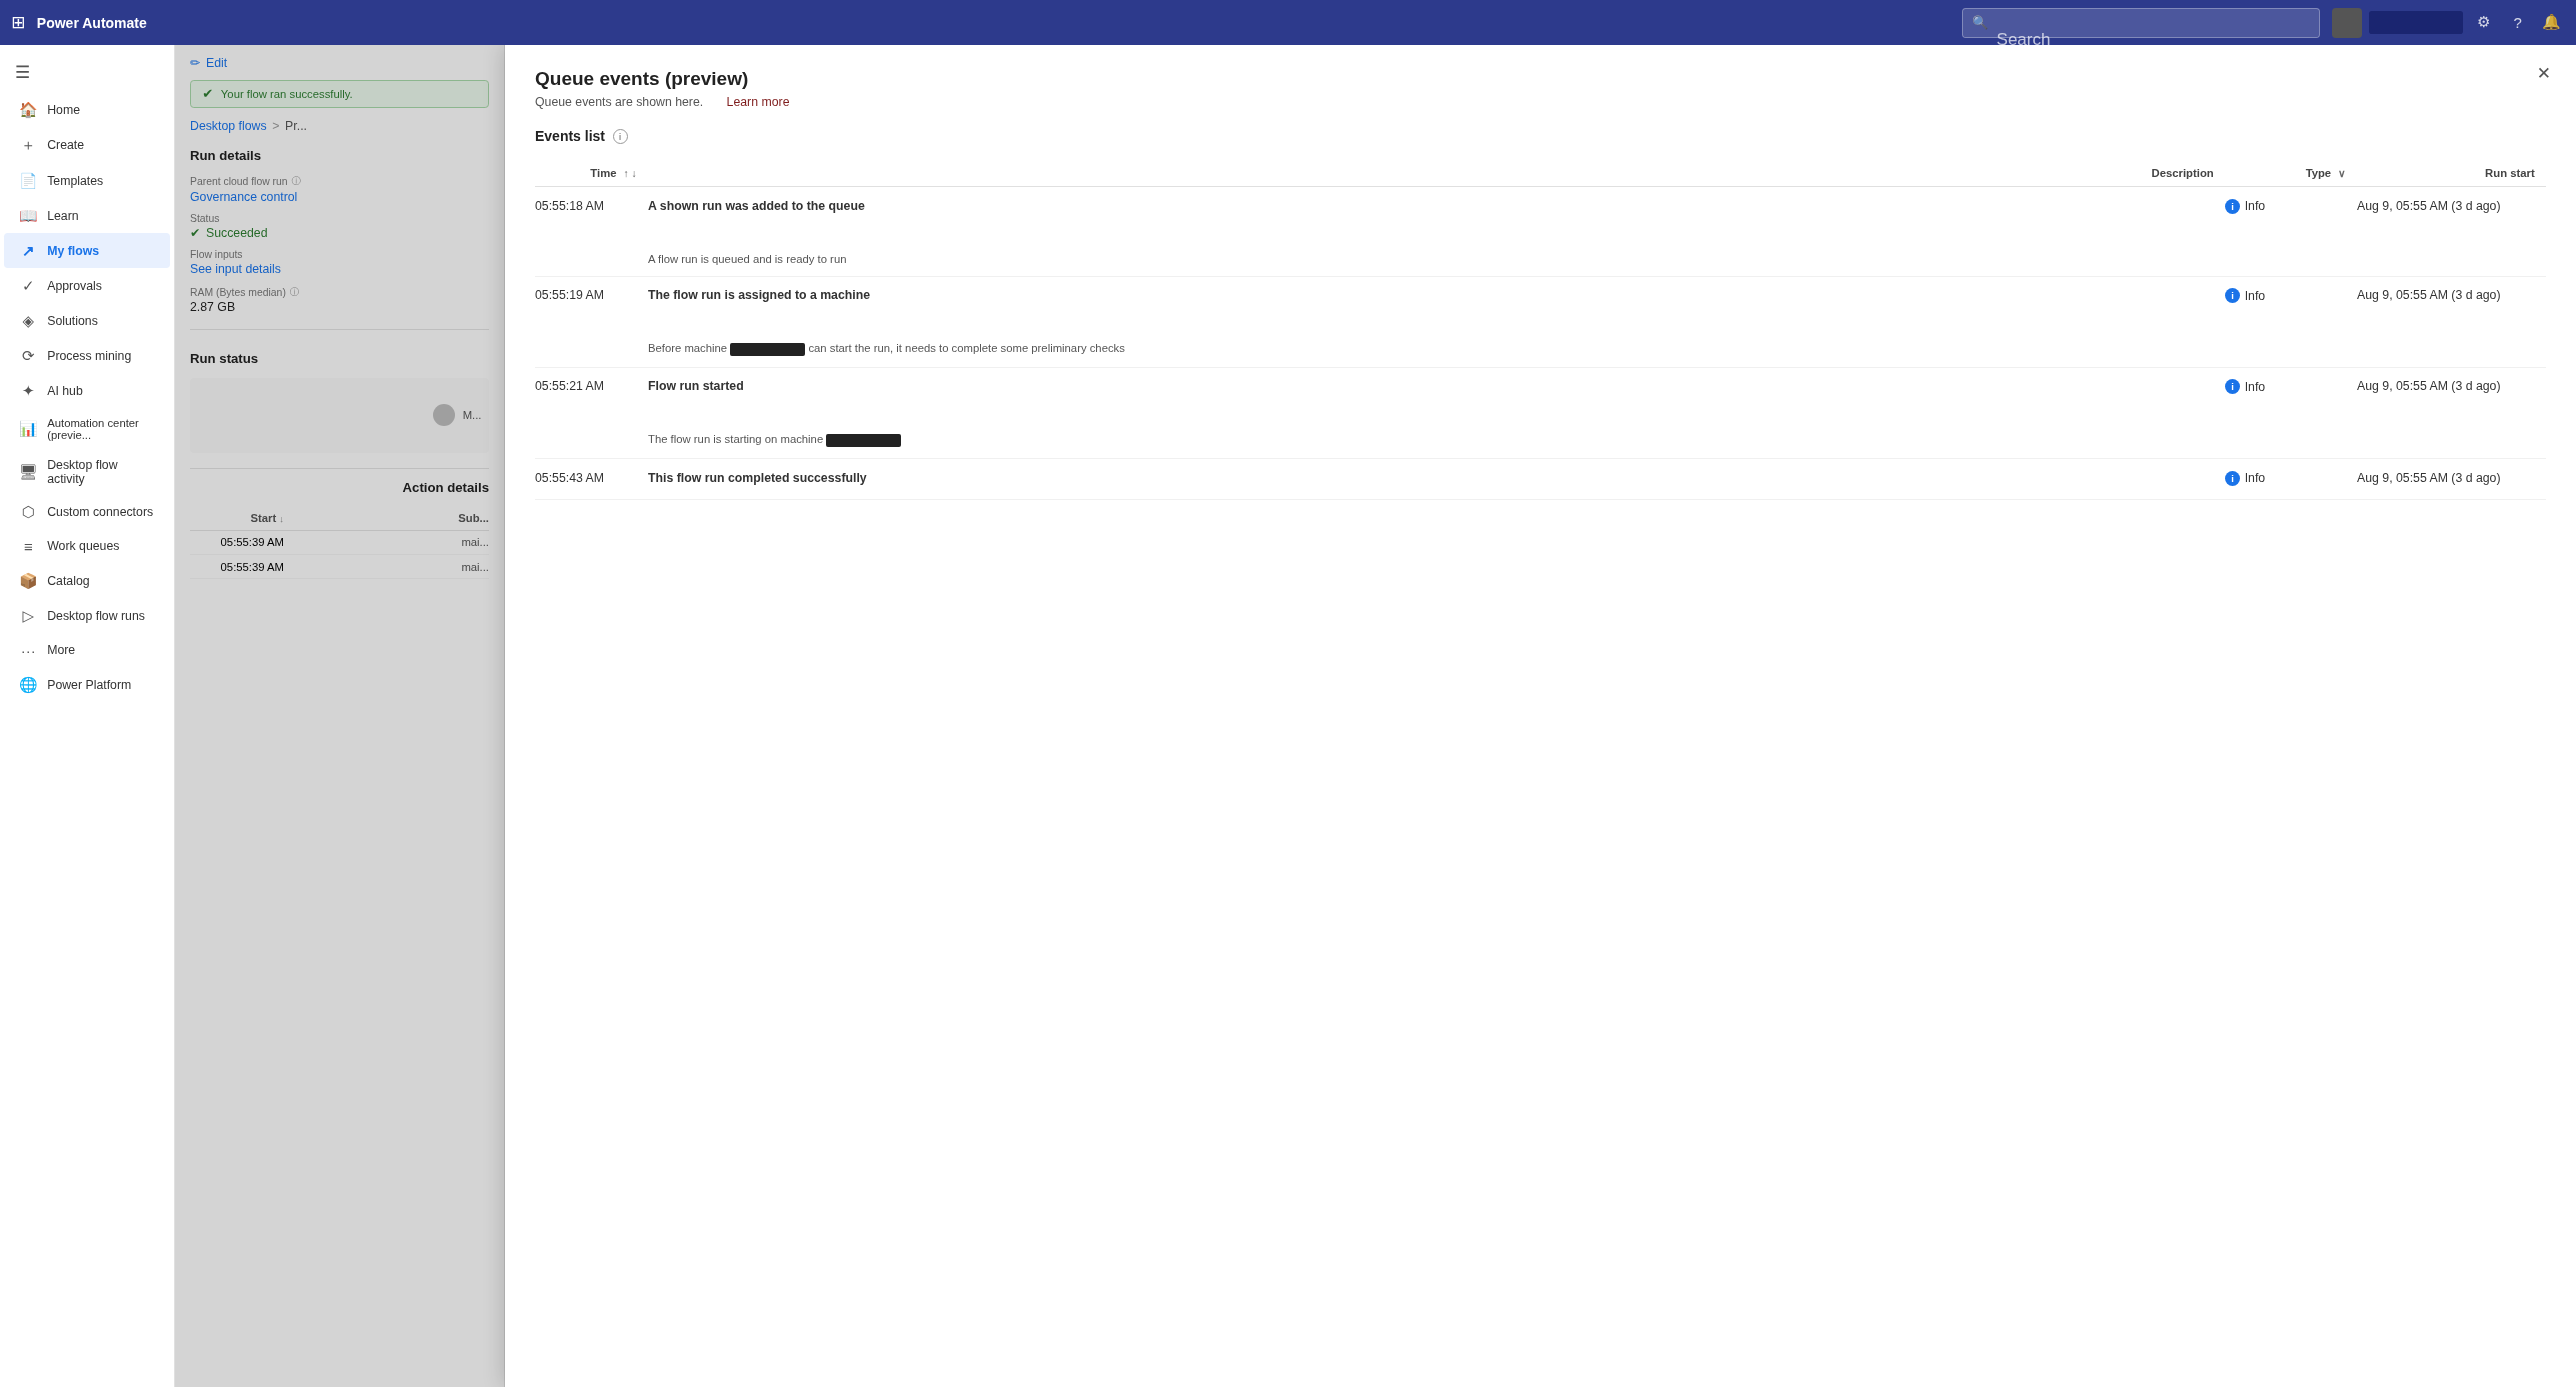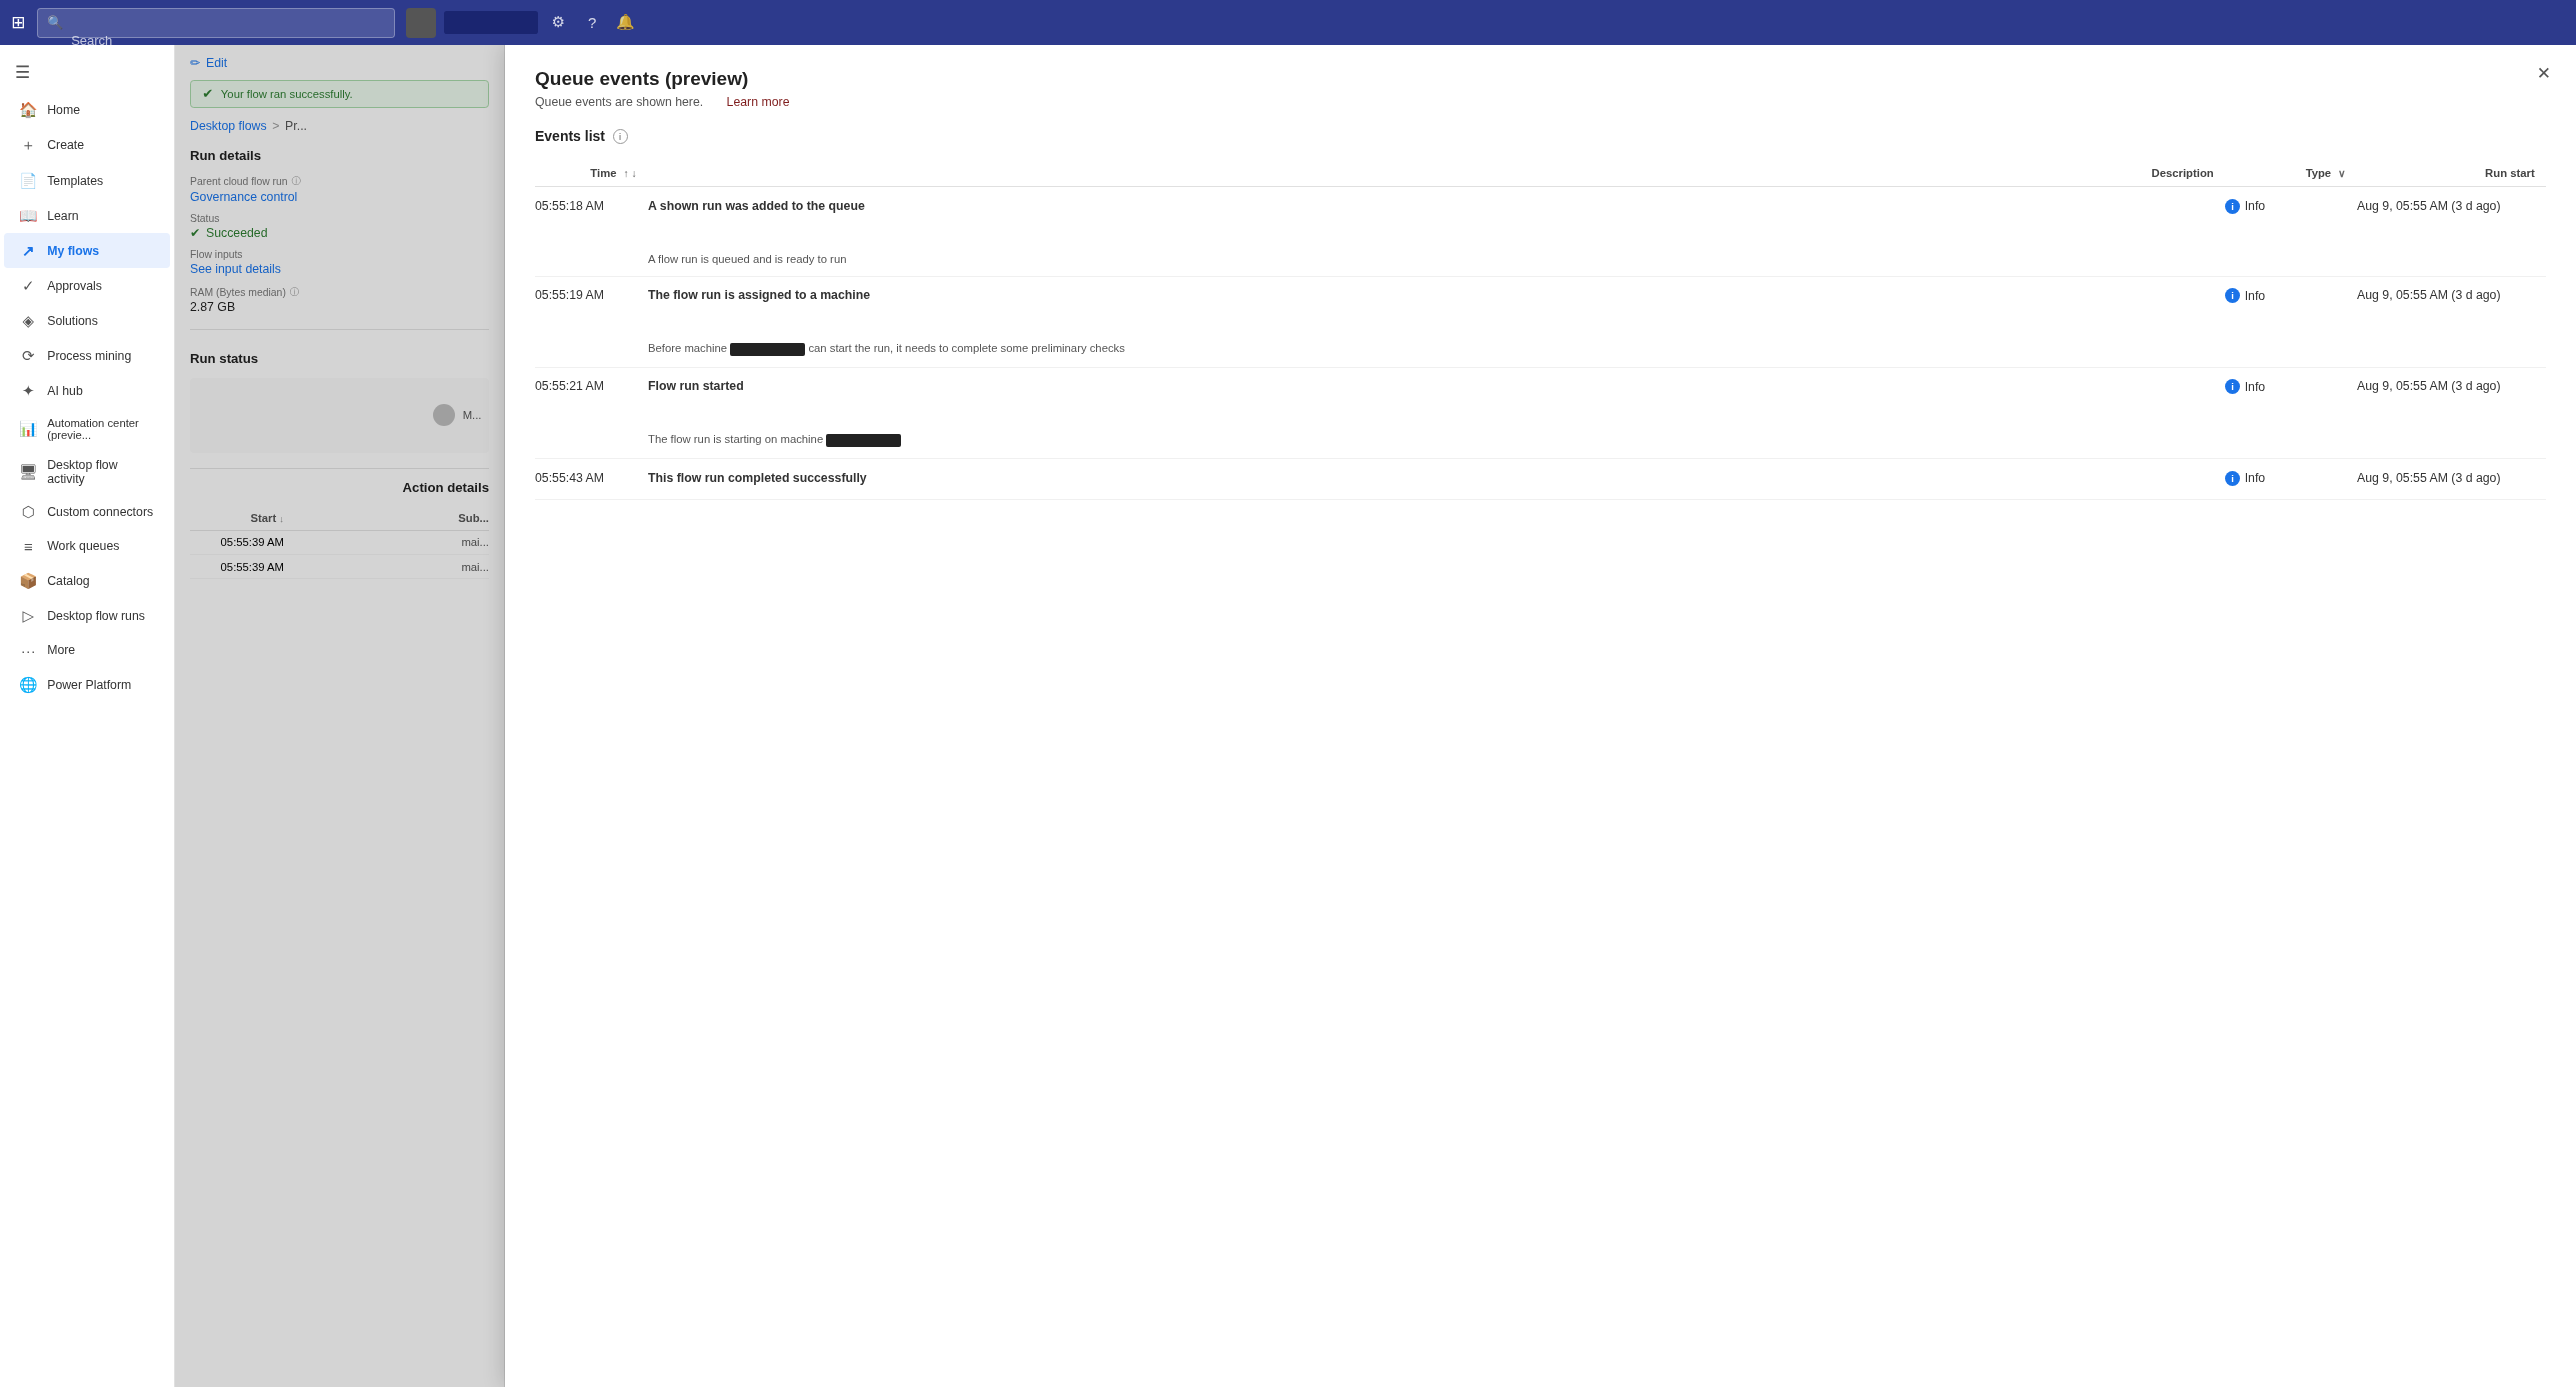--- a/index.html
+++ b/index.html
@@ -27,21 +27,21 @@
       padding: 0 9.4px;
       gap: 7.5px;
       width: 358px;
       height: 30px;
     }
     .topbar-search input {
       background: transparent;
       border: none;
       outline: none;
       color: #14b8a6;
-      font-size: 13px;
+      font-size: 17px;
       width: 100%;
       margin-top: 35px;
     }
     .topbar-search input::placeholder { color: rgba(255,255,255,0.7); }
     .topbar-search-icon { color: rgba(255,255,255,0.7); font-size: 13.2px; }
     .topbar-right { display: flex; align-items: center; gap: 7.5px; }
     .topbar-avatar { width: 30px; height: 30px; background: #555; border-radius: 3.8px; }
     .topbar-redacted { width: 94px; height: 22.6px; background: #1a2570; border-radius: 2.8px; }
     .topbar-icon-btn { color: rgba(255,255,255,0.8); font-size: 15px; cursor: pointer; width: 26.4px; height: 26.4px; display: flex; align-items: center; justify-content: center; }
 
@@ -285,20 +285,21 @@
 
     
     ::-webkit-scrollbar { width: 5.7px; height: 5.7px; }
     ::-webkit-scrollbar-thumb { background: #ccc; border-radius: 2.8px; }
   </style>
 </head>
 <body>
 
 <div class="topbar">
   <span class="topbar-grid-icon">⊞</span>
+  <span class="topbar-logo">Power Automate</span>
   <div class="topbar-search">
     <span class="topbar-search-icon">🔍</span>
     <input type="text" placeholder="Search" style="">
   </div>
   <div class="topbar-right">
     <div class="topbar-avatar"></div>
     <div class="topbar-redacted"></div>
     <span class="topbar-icon-btn">⚙</span>
     <span class="topbar-icon-btn">?</span>
     <span class="topbar-icon-btn">🔔</span>

